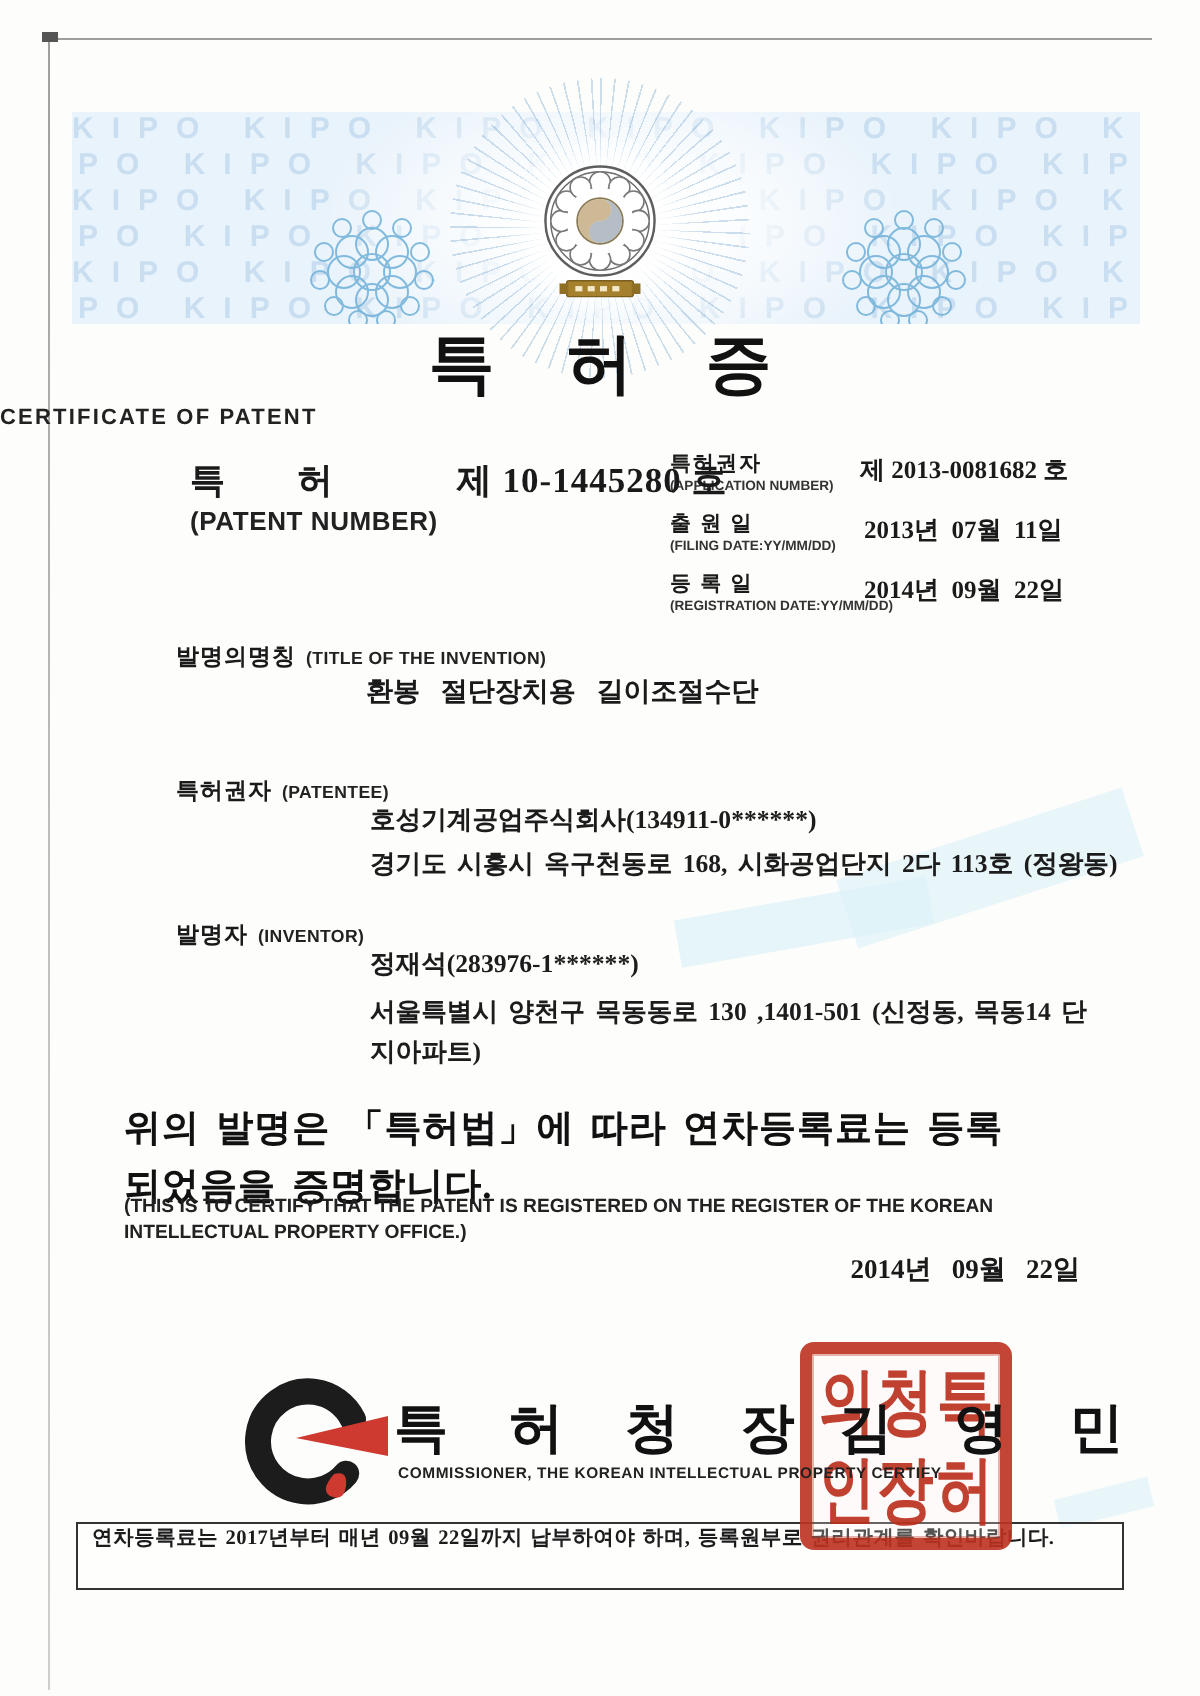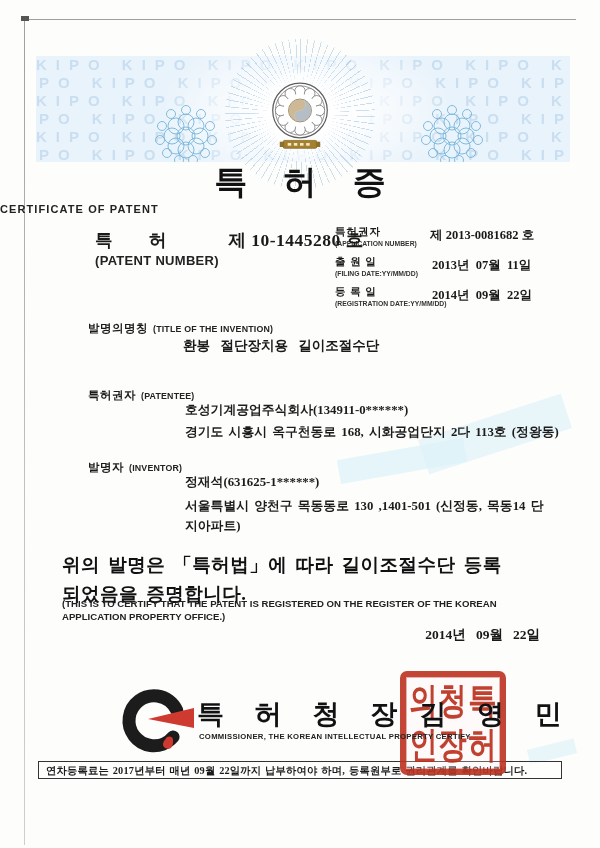--- a/index.html
+++ b/index.html
@@ -81,22 +81,22 @@
   
   .seal { left:400px; top:671px; width:106px; height:104px; border:6px solid rgba(186,44,27,.88);
       border-radius:7px; background:rgba(255,245,242,.25); display:flex; flex-direction:row-reverse;
       justify-content:space-around; align-items:center; padding:2px 3px; z-index:2;
       box-shadow:inset 0 0 0 1px rgba(186,44,27,.35); }
   .seal-col { display:flex; flex-direction:column; justify-content:space-around; height:100%; }
   .seal-char { font-size:27px; font-weight:bold; color:rgba(186,44,27,.9); line-height:1;
       transform:scale(1.05,1.35); font-family:"Liberation Serif", serif; }
 
   
-  .note-box { left:38px; top:761px; width:524px; height:18px; border:1px solid #333;
-      display:flex; align-items:flex-end; padding:0 7px; background:rgba(255,255,255,.6); z-index:1; }
+  .note-box { left:38px; top:761px; width:524px; height:34px; border:1px solid #333;
+      display:flex; align-items:flex-start; padding:0 7px; background:rgba(255,255,255,.6); z-index:1; }
   .note-text { font-size:10.3px; font-weight:bold; letter-spacing:.2px; word-spacing:1px; color:#1c1c1c; }
 </style>
 </head>
 <body>
 
 <div class="abs scan-line-top"></div>
 <div class="abs scan-line-left"></div>
 <div class="abs scan-corner"></div>
 <div class="abs artifact artifact-1"></div>
 <div class="abs artifact artifact-2"></div>
@@ -230,30 +230,30 @@
 
 <div class="abs sec-label" style="left:88px; top:388px;">
   <span>특허권자</span><span class="en">(PATENTEE)</span>
 </div>
 <div class="abs body-line" style="left:185px; top:402px;">호성기계공업주식회사(134911-0******)</div>
 <div class="abs body-line" style="left:185px; top:424px;">경기도 시흥시 옥구천동로 168, 시화공업단지 2다 113호 (정왕동)</div>
 
 <div class="abs sec-label" style="left:88px; top:460px;">
   <span>발명자</span><span class="en">(INVENTOR)</span>
 </div>
-<div class="abs body-line" style="left:185px; top:474px;">정재석(631625-1******)</div>
+<div class="abs body-line" style="left:185px; top:474px;">정재석(283976-1******)</div>
 <div class="abs body-line" style="left:185px; top:496px; width:365px; line-height:20px;">서울특별시 양천구 목동동로 130 ,1401-501 (신정동, 목동14 단지아파트)</div>
 
 <div class="abs statement">
-  <div>위의 발명은 「특허법」에 따라 길이조절수단 등록</div>
+  <div>위의 발명은 「특허법」에 따라 연차등록료는 등록</div>
   <div>되었음을 증명합니다.</div>
 </div>
 <div class="abs statement-en">
   <div>(THIS IS TO CERTIFY THAT THE PATENT IS REGISTERED ON THE REGISTER OF THE KOREAN</div>
-  <div>APPLICATION PROPERTY OFFICE.)</div>
+  <div>INTELLECTUAL PROPERTY OFFICE.)</div>
 </div>
 <div class="abs cert-date">2014년   09월   22일</div>
 
 <svg class="abs kipo-logo" viewBox="0 0 92 82">
   <g transform="rotate(8 46 40)">
     <circle cx="44" cy="40" r="25" fill="none" stroke="#1c1c1c" stroke-width="13" pathLength="100" stroke-dasharray="82 18" stroke-dashoffset="-9" stroke-linecap="round"></circle>
   </g>
   <polygon points="38,38 84,27 84,47" fill="#cf3a30"></polygon>
   <path d="M57,56 q7,-2 6,6 q-1,8 -8,5 q-5,-3 2,-11 z" fill="#cf3a30"></path>
 </svg>

